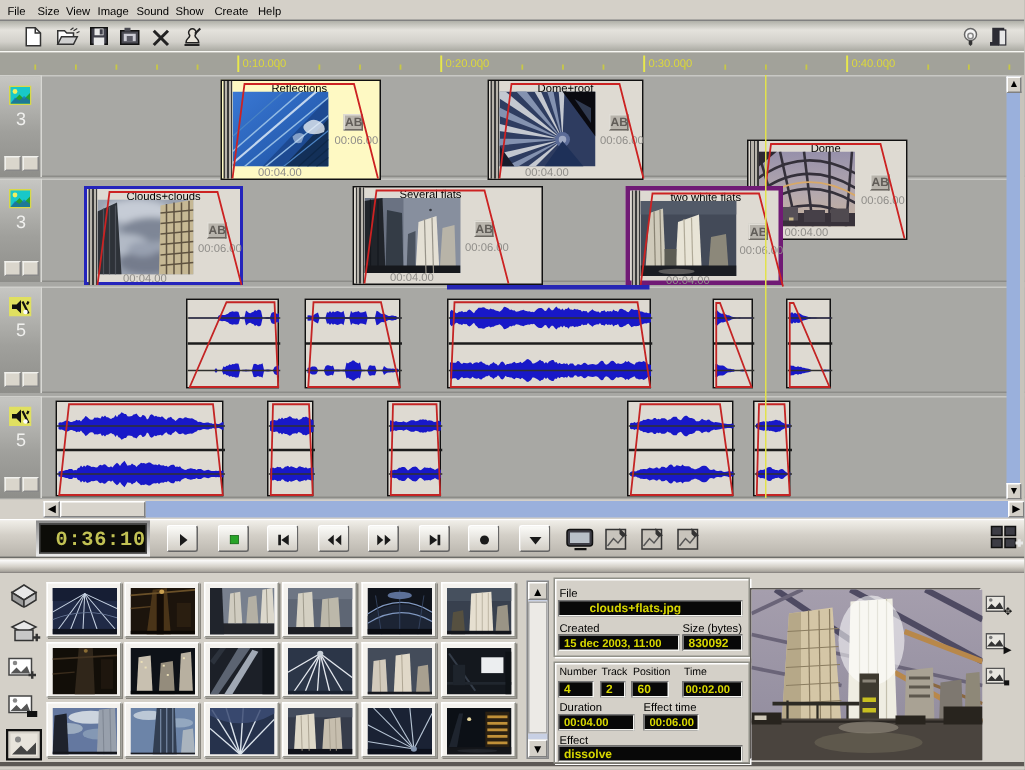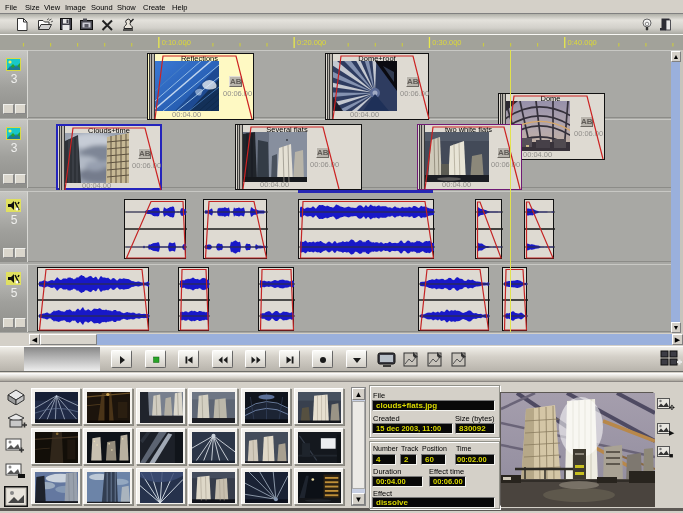--- a/index.html
+++ b/index.html
@@ -282,21 +282,21 @@
             <line x1="61" y1="1" x2="61" y2="50"></line>
             <line x1="42" y1="9" x2="64" y2="7"></line>
             <line x1="42" y1="16" x2="64" y2="14"></line>
             <line x1="42" y1="23" x2="64" y2="21"></line>
             <line x1="42" y1="30" x2="64" y2="28"></line>
             <line x1="42" y1="37" x2="64" y2="35"></line>
             <line x1="42" y1="44" x2="64" y2="42"></line>
           </g>
         </svg>
       </div>
-      <div style="position:absolute;left:8px;top:0px;width:86px;text-align:center;font-size:7.5px;color:#000;white-space:nowrap">Clouds+time</div>
+      <div style="position:absolute;left:8px;top:0px;width:86px;text-align:center;font-size:7.5px;color:#000;white-space:nowrap">Clouds+clouds</div>
       <div style="position:absolute;left:80px;top:22px;width:13px;height:11px;background:#b8b4ac;border-top:1px solid #e0ddd6;border-left:1px solid #e0ddd6;border-right:1px solid #6c6862;border-bottom:1px solid #6c6862;color:#615d58;font-size:8px;font-weight:bold;text-align:center;line-height:10px;">AB</div>
       <div style="position:absolute;left:74px;top:35px;width:32px;font-size:7.5px;color:#908e8a">00:06.00</div>
       <div style="position:absolute;left:24px;top:55px;width:40px;font-size:7.5px;color:#908e8a">00:04.00</div>
       <svg width="106" height="66" style="position:absolute;left:0;top:0">
         <polyline points="7,64 15,2 87,2 103,64" fill="none" stroke="#cc2222" stroke-width="1.2"></polyline>
       </svg>
     </div>
     <div style="position:absolute;left:235px;top:124px;width:127px;height:66px;background:#dedad2;border:1px solid #111;box-sizing:border-box;">
       <div style="position:absolute;left:1px;top:0px;width:6px;height:64px;background:repeating-linear-gradient(90deg,#3a3a3a 0,#3a3a3a 1px,#b8b4ac 1px,#b8b4ac 2.4px)"></div>
       <div style="position:absolute;left:7px;top:7px;width:64px;height:50px">
@@ -321,21 +321,21 @@
         </svg>
       </div>
       <div style="position:absolute;left:8px;top:0px;width:86px;text-align:center;font-size:7.5px;color:#000;white-space:nowrap">Several flats</div>
       <div style="position:absolute;left:80px;top:22px;width:13px;height:11px;background:#b8b4ac;border-top:1px solid #e0ddd6;border-left:1px solid #e0ddd6;border-right:1px solid #6c6862;border-bottom:1px solid #6c6862;color:#615d58;font-size:8px;font-weight:bold;text-align:center;line-height:10px;">AB</div>
       <div style="position:absolute;left:74px;top:35px;width:32px;font-size:7.5px;color:#908e8a">00:06.00</div>
       <div style="position:absolute;left:24px;top:55px;width:40px;font-size:7.5px;color:#908e8a">00:04.00</div>
       <svg width="106" height="66" style="position:absolute;left:0;top:0">
         <polyline points="7,64 15,2 87,2 103,64" fill="none" stroke="#cc2222" stroke-width="1.2"></polyline>
       </svg>
     </div>
-    <div style="position:absolute;left:417px;top:124px;width:105px;height:66px;background:#dedad2;border:1px solid #701a75;box-sizing:border-box;">
+    <div style="position:absolute;left:417px;top:124px;width:105px;height:66px;background:#dedad2;border:3px solid #701a75;box-sizing:border-box;">
       <div style="position:absolute;left:1px;top:0px;width:6px;height:64px;background:repeating-linear-gradient(90deg,#3a3a3a 0,#3a3a3a 1px,#b8b4ac 1px,#b8b4ac 2.4px)"></div>
       <div style="position:absolute;left:7px;top:7px;width:64px;height:50px">
         <svg width="64" height="50" viewBox="0 0 64 50" preserveAspectRatio="none" style="display:block">
           <rect width="64" height="50" fill="#434a58"></rect>
           <rect width="64" height="9" fill="#525a68"></rect>
           <polygon points="3,50 6,8 15,5 17,50" fill="#cfcaba"></polygon>
           <g stroke="#8a8474" stroke-width="0.8">
             <line x1="9" y1="7" x2="10" y2="50"></line>
             <line x1="13" y1="6" x2="14" y2="50"></line>
           </g>
@@ -504,20 +504,23 @@
     <div style="position:absolute;left:680px;top:50px;width:3px;height:283px;background:#c8c4bc;"></div>
     <div style="position:absolute;left:671px;top:51px;width:10px;height:11px;background:#d4d0c8;border:1px solid #808080;border-top-color:#fff;border-left-color:#fff;font-size:7px;text-align:center;line-height:10px;color:#000;">▲</div>
     <div style="position:absolute;left:671px;top:322px;width:10px;height:11px;background:#d4d0c8;border:1px solid #808080;border-top-color:#fff;border-left-color:#fff;font-size:7px;text-align:center;line-height:10px;color:#000;">▼</div>
     <div style="position:absolute;left:0px;top:333px;width:683px;height:13px;background:#d4d0c8;"></div>
     <div style="position:absolute;left:29px;top:334px;width:654px;height:11px;background:#9ab0dc;"></div>
     <div style="position:absolute;left:29px;top:334px;width:11px;height:11px;background:#d4d0c8;border:1px solid #808080;border-top-color:#fff;border-left-color:#fff;font-size:7px;text-align:center;line-height:10px;color:#000;">◀</div>
     <div style="position:absolute;left:672px;top:334px;width:11px;height:11px;background:#d4d0c8;border:1px solid #808080;border-top-color:#fff;border-left-color:#fff;font-size:7px;text-align:center;line-height:10px;color:#000;">▶</div>
     <div style="position:absolute;left:40px;top:334px;width:57px;height:11px;background:#d8d4cc;border:1px solid #808080;border-top-color:#fff;border-left-color:#fff;"></div>
     <div style="position:absolute;left:0px;top:346px;width:683px;height:26px;background:linear-gradient(#f0eee8,#d4d0c8 40%,#b8b4ac);border-top:1px solid #fff;border-bottom:1px solid #6c6c68;"></div>
     <div style="position:absolute;left:24px;top:347px;width:76px;height:24px;background:linear-gradient(#888,#eee);padding:2px;"></div>
+    <div style="position:absolute;left:26px;top:349px;width:72px;height:20px;background:#0c0c08;border:1px solid #444;">
+      <div style="position:absolute;left:10px;top:3px;font-family:'Liberation Mono',monospace;font-weight:bold;font-size:13.5px;color:#c2c254;letter-spacing:0.5px">0:36:10</div>
+    </div>
     <div style="position:absolute;left:111px;top:350px;width:21px;height:18px;background:linear-gradient(#fbfbf8,#d2cec6);border:1px solid #666;border-top-color:#fff;border-left-color:#fff;border-radius:2px;">
       <div style="position:absolute;left:0;top:1px"><svg width="20" height="16" viewBox="0 0 20 16">
           <polygon points="8,4 13,8 8,12" fill="#1a1a1a"></polygon>
         </svg></div>
     </div>
     <div style="position:absolute;left:144.5px;top:350px;width:21px;height:18px;background:linear-gradient(#fbfbf8,#d2cec6);border:1px solid #666;border-top-color:#fff;border-left-color:#fff;border-radius:2px;">
       <div style="position:absolute;left:0;top:1px"><svg width="20" height="16" viewBox="0 0 20 16">
           <rect x="7.5" y="5" width="5.5" height="5.5" fill="#28a428" stroke="#0c600c" stroke-width="0.5"></rect>
         </svg></div>
     </div>
@@ -907,21 +910,21 @@
         </svg>
       </div>
     </div>
     <div style="position:absolute;left:351px;top:387px;width:15px;height:119px;background:#c8d0e4;border:1px solid #888;"></div>
     <div style="position:absolute;left:352px;top:388px;width:13px;height:12px;background:#d4d0c8;border:1px solid #808080;border-top-color:#fff;border-left-color:#fff;font-size:8px;text-align:center;line-height:11px;">▲</div>
     <div style="position:absolute;left:352px;top:493px;width:13px;height:12px;background:#d4d0c8;border:1px solid #808080;border-top-color:#fff;border-left-color:#fff;font-size:8px;text-align:center;line-height:11px;">▼</div>
     <div style="position:absolute;left:352px;top:401px;width:13px;height:88px;background:#eceae6;border:1px solid #aaa;"></div>
     <div style="position:absolute;left:369px;top:385px;width:131px;height:53px;border:1px solid #909088;box-shadow:inset 1px 1px 0 #fff, 1px 1px 0 #fff;"></div>
     <div style="position:absolute;left:369px;top:441px;width:131px;height:68px;border:1px solid #909088;box-shadow:inset 1px 1px 0 #fff, 1px 1px 0 #fff;"></div>
     <div style="position:absolute;left:373px;top:391px;width:60px;height:9px;font-size:7.5px;color:#000;white-space:nowrap;width:auto;">File</div>
-    <div style="position:absolute;left:372px;top:400px;width:123px;height:11px;background:#080808;color:#d8d800;font-size:8px;font-weight:bold;line-height:10px;padding-left:3px;overflow:hidden;white-space:nowrap;border:1px solid #777;border-bottom-color:#f4f4f0;border-right-color:#f4f4f0;">clouds+flats.jpg</div>
+    <div style="position:absolute;left:372px;top:400px;width:123px;height:11px;background:#080808;color:#d8d800;font-size:8px;font-weight:bold;line-height:10px;padding-left:20px;overflow:hidden;white-space:nowrap;border:1px solid #777;border-bottom-color:#f4f4f0;border-right-color:#f4f4f0;">clouds+flats.jpg</div>
     <div style="position:absolute;left:373px;top:414px;width:60px;height:9px;font-size:7.5px;color:#000;white-space:nowrap;width:auto;">Created</div>
     <div style="position:absolute;left:455px;top:414px;width:60px;height:9px;font-size:7.5px;color:#000;white-space:nowrap;width:auto;">Size (bytes)</div>
     <div style="position:absolute;left:372px;top:423px;width:81px;height:11px;background:#080808;color:#d8d800;font-size:7.5px;font-weight:bold;line-height:10px;padding-left:3px;overflow:hidden;white-space:nowrap;border:1px solid #777;border-bottom-color:#f4f4f0;border-right-color:#f4f4f0;">15 dec 2003, 11:00</div>
     <div style="position:absolute;left:455px;top:423px;width:40px;height:11px;background:#080808;color:#d8d800;font-size:8px;font-weight:bold;line-height:10px;padding-left:3px;overflow:hidden;white-space:nowrap;border:1px solid #777;border-bottom-color:#f4f4f0;border-right-color:#f4f4f0;">830092</div>
     <div style="position:absolute;left:373px;top:445px;width:60px;height:9px;font-size:7px;color:#000;white-space:nowrap;width:auto;">Number</div>
     <div style="position:absolute;left:401px;top:445px;width:60px;height:9px;font-size:7px;color:#000;white-space:nowrap;width:auto;">Track</div>
     <div style="position:absolute;left:422px;top:445px;width:60px;height:9px;font-size:7px;color:#000;white-space:nowrap;width:auto;">Position</div>
     <div style="position:absolute;left:456px;top:445px;width:60px;height:9px;font-size:7px;color:#000;white-space:nowrap;width:auto;">Time</div>
     <div style="position:absolute;left:372px;top:454px;width:24px;height:11px;background:#080808;color:#d8d800;font-size:8px;font-weight:bold;line-height:10px;padding-left:3px;overflow:hidden;white-space:nowrap;border:1px solid #777;border-bottom-color:#f4f4f0;border-right-color:#f4f4f0;">4</div>
     <div style="position:absolute;left:400px;top:454px;width:17px;height:11px;background:#080808;color:#d8d800;font-size:8px;font-weight:bold;line-height:10px;padding-left:3px;overflow:hidden;white-space:nowrap;border:1px solid #777;border-bottom-color:#f4f4f0;border-right-color:#f4f4f0;">2</div>

